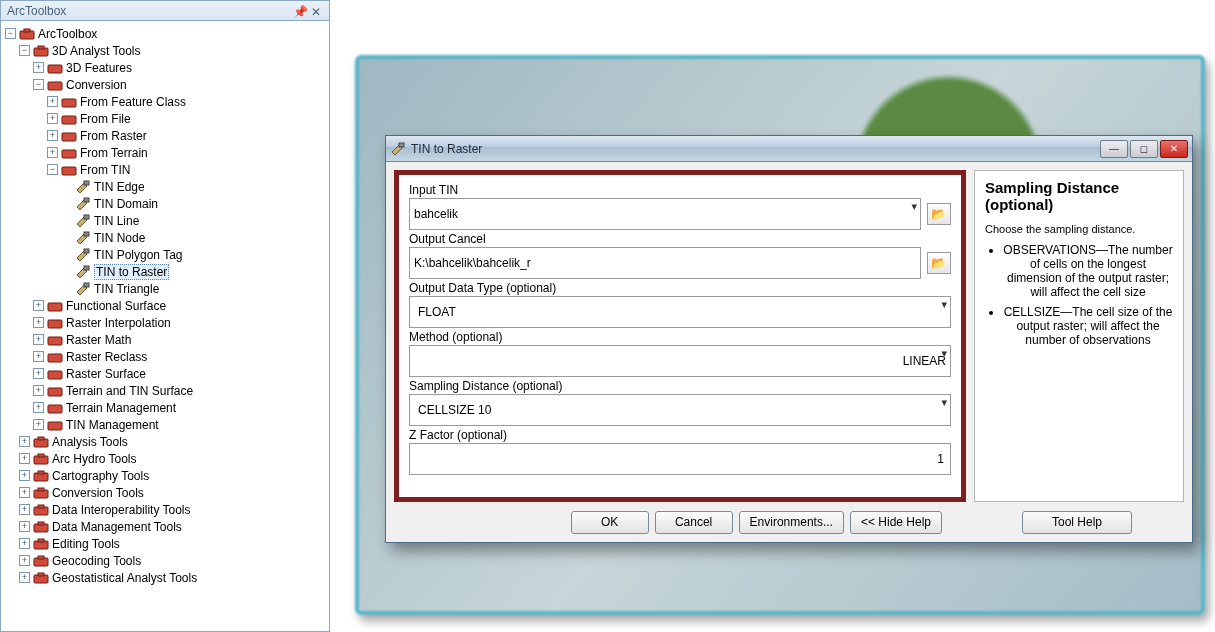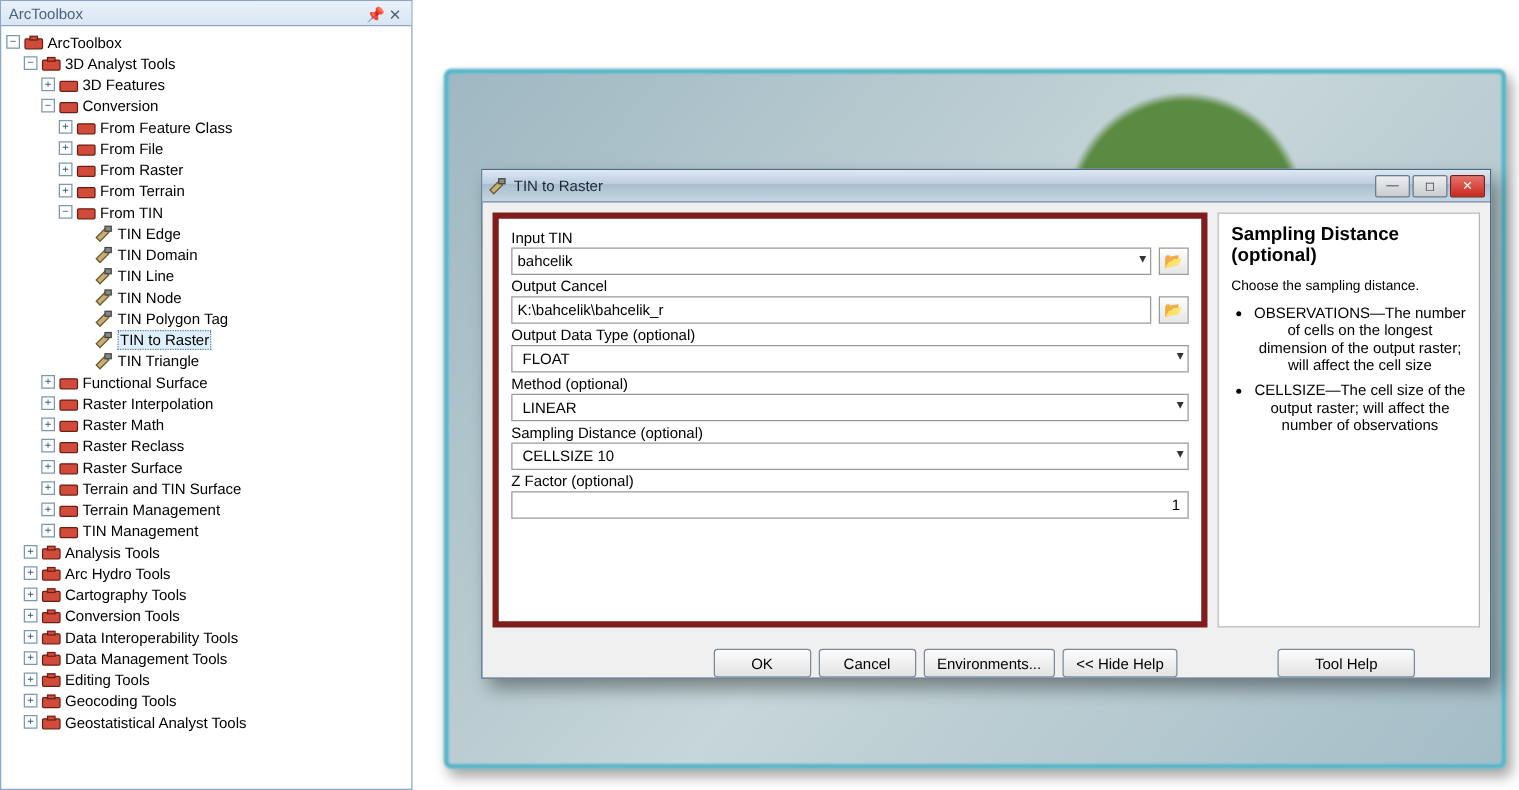--- a/index.html
+++ b/index.html
@@ -27,25 +27,25 @@
   .dialog { position:absolute; left:385px; top:135px; width:808px; height:408px; background:#f0f0f0; border:1px solid #4c6b88; box-shadow:6px 8px 14px rgba(0,0,0,0.4);}
   .dlg-title { height:26px; background:linear-gradient(#dfe8f2,#bacde0 45%,#a8becf 46%,#c6d6e3); display:flex; align-items:center; padding:0 4px; border-bottom:1px solid #6b869f;}
   .dlg-title .t-ico { width:16px; height:16px; margin-right:5px;}
   .dlg-title .t-txt { flex:1; color:#1d2a36;}
   .win-btns { display:flex;}
   .win-btn { width:28px; height:18px; margin-left:2px; background:linear-gradient(#edeef0,#c9ccd0); border:1px solid #6d7d8c; border-radius:2px; display:flex; align-items:center; justify-content:center; font-size:10px; color:#334;}
   .win-btn.close { background:linear-gradient(#e9726a,#c8281e); color:#fff; border-color:#7b1b14;}
   .dlg-body { display:flex; height:calc(100% - 26px - 40px);}
   .dlg-left { flex:1; background:#fff; margin:8px 4px 0 8px; border:5px solid #7f1d1d; padding:6px 10px 6px 10px; position:relative;}
   .dlg-right { width:210px; background:#fff; margin:8px 8px 0 4px; border:1px solid #b7b7b7; padding:8px 10px; overflow:auto;}
-  .dlg-footer { height:40px; display:flex; align-items:flex-end; justify-content:flex-end; padding:0 10px; gap:6px;}
+  .dlg-footer { height:40px; display:flex; align-items:center; justify-content:flex-end; padding:0 10px; gap:6px;}
   .btn { min-width:78px; height:23px; background:linear-gradient(#fcfcfc,#e3e3e3); border:1px solid #7b8a99; border-radius:3px; font-size:12px; padding:0 10px; cursor:pointer;}
   .field-label { margin-top:2px; margin-bottom:1px;}
   .field-row { display:flex; align-items:center; gap:6px; margin-bottom:1px;}
-  .txt, .sel { flex:1; height:22px; border:1px solid #9a9a9a; background:#fff; padding:0 4px; font-size:12px;}
+  .txt, .sel { flex:1; height:32px; border:1px solid #9a9a9a; background:#fff; padding:0 4px; font-size:12px;}
   .sel { appearance:none; position:relative;}
   .sel-wrap { flex:1; position:relative; display:flex;}
   .sel-wrap::after { content:"▾"; position:absolute; right:4px; top:2px; font-size:11px; color:#333; pointer-events:none;}
   .icon-btn { width:24px; height:22px; border:1px solid #9a9a9a; background:linear-gradient(#fefefe,#e6e6e6); display:flex; align-items:center; justify-content:center; cursor:pointer;}
   .txt.right { text-align:right; padding-right:6px;}
   .help-title { font-weight:bold; font-size:15px; margin-bottom:10px;}
   .help-text { font-size:11px; margin-bottom:8px;}
   ul.help-list { padding-left:18px; margin:4px 0;}
   ul.help-list li { margin-bottom:6px;text-align:center;}
   .footer-right-group { width:210px; display:flex; justify-content:center;}
@@ -451,21 +451,21 @@
       </div>
       <div class="field-label">Output Data Type (optional)</div>
       <div class="field-row">
           <div class="sel-wrap">
             <input class="sel" style="padding-left: 8px;" value="FLOAT">
           </div>
         </div>
       <div class="field-label">Method (optional)</div>
       <div class="field-row">
           <div class="sel-wrap">
-            <input class="sel" style="padding-left: 8px;" value="LINEAR">
+            <input class="sel" style="padding-left: 8px; text-align: right;" value="LINEAR">
           </div>
         </div>
       <div class="field-label">Sampling Distance (optional)</div>
       <div class="field-row">
           <div class="sel-wrap">
             <input class="sel" style="padding-left: 8px;" value="CELLSIZE 10">
           </div>
         </div>
       <div class="field-label">Z Factor (optional)</div>
       <div class="field-row">

